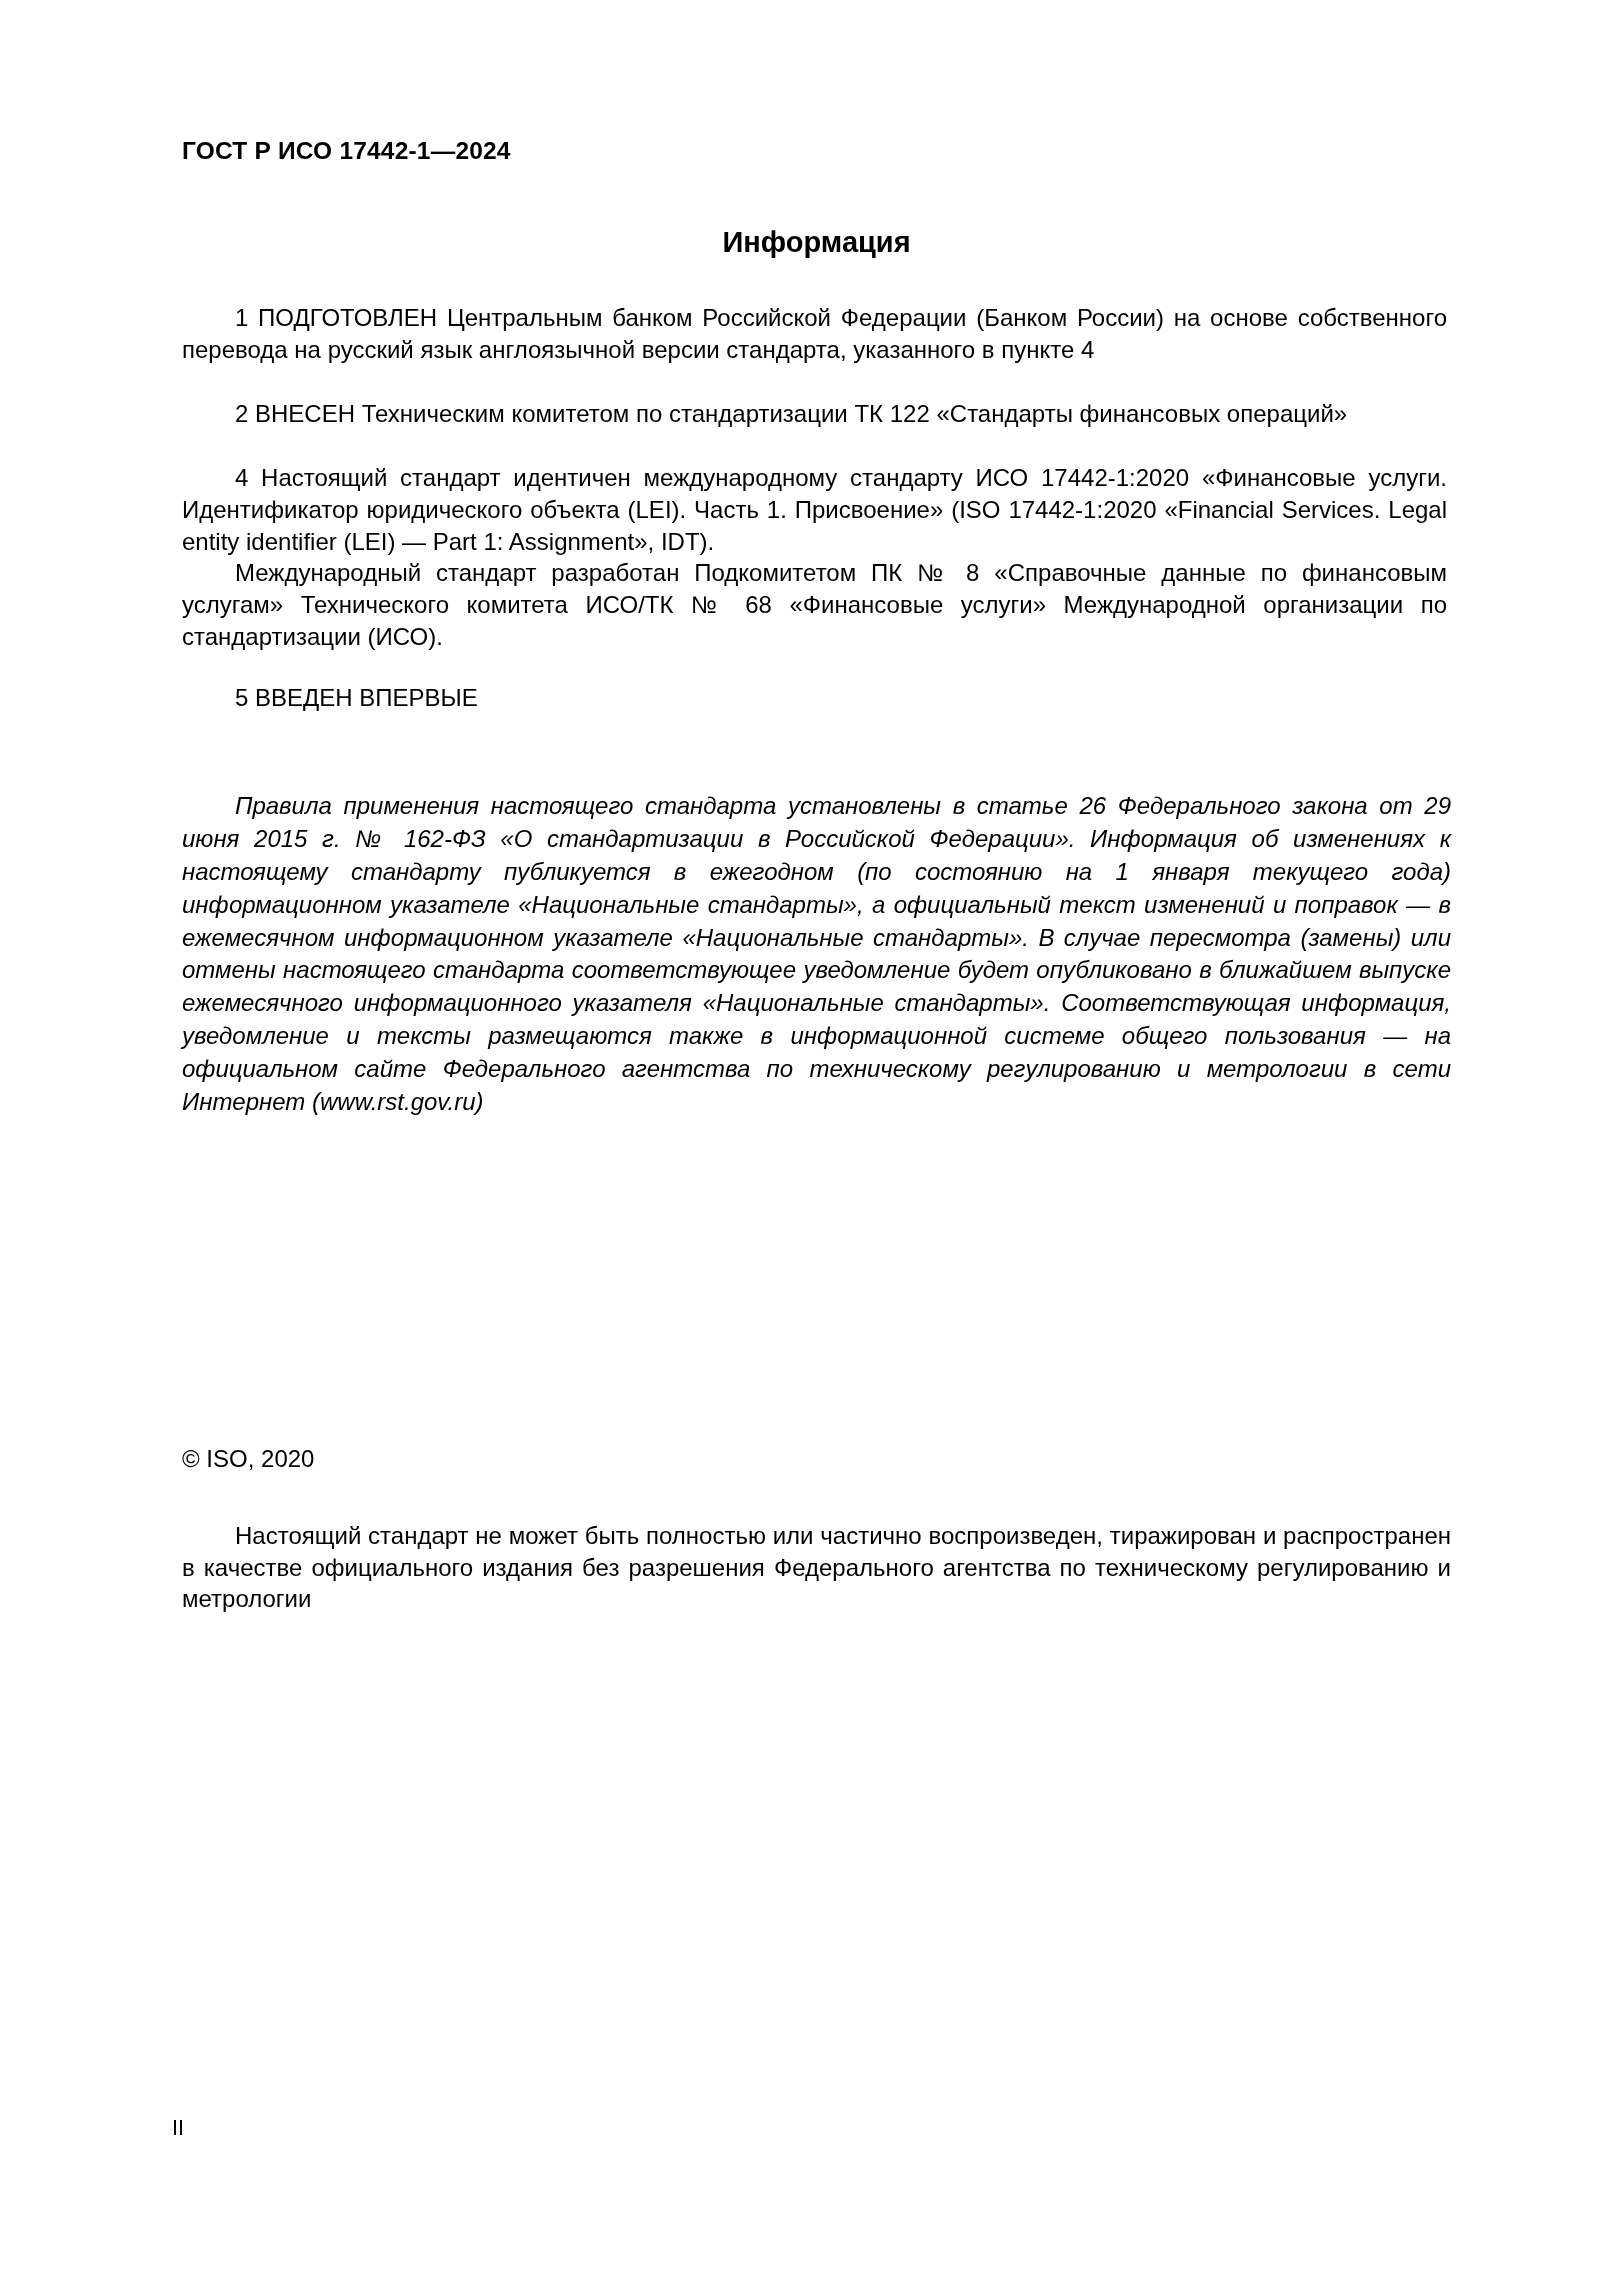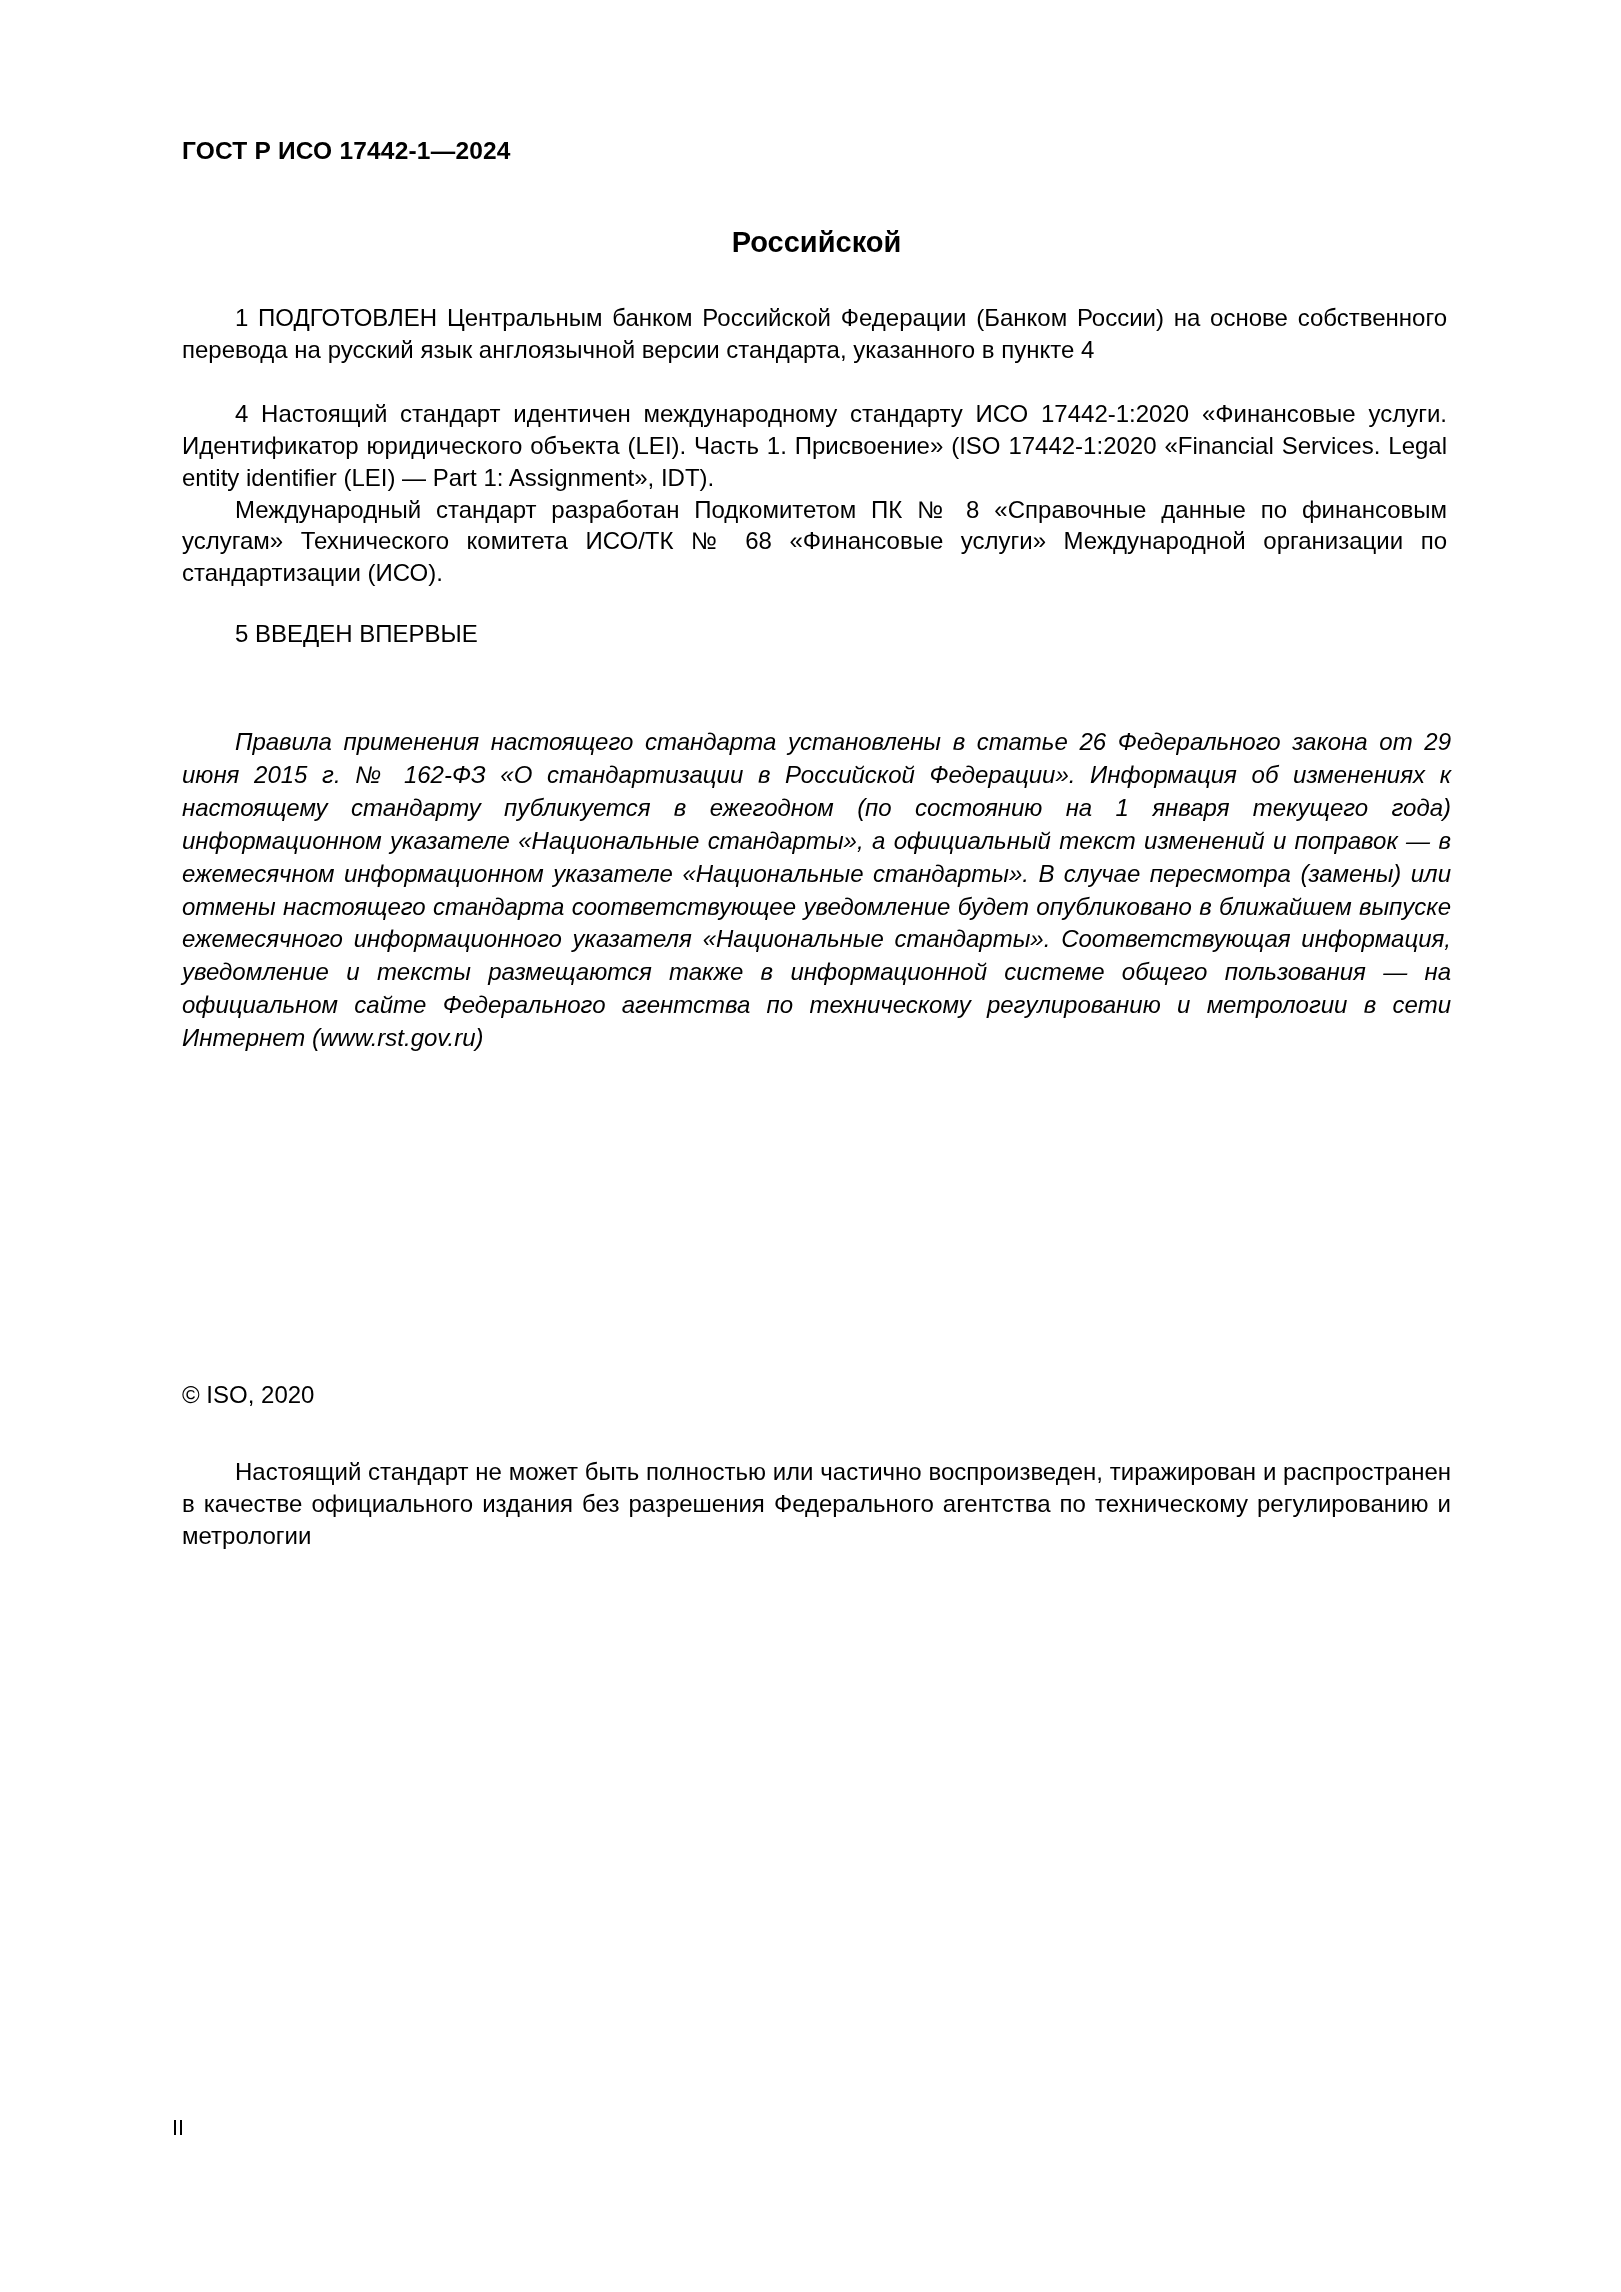--- a/index.html
+++ b/index.html
@@ -88,24 +88,25 @@
 </style>
 </head>
 <body>
 
 <div class="page">
 
   <div class="content">
 
     <div class="header-code">ГОСТ Р ИСО 17442-1—2024</div>
 
-    <h1 class="doc-title">Российской</h1>
+    <h1 class="doc-title">Информация</h1>
 
     <p class="para indent">1 ПОДГОТОВЛЕН Центральным банком Российской Федерации (Банком России) на основе собственного перевода на русский язык англоязычной версии стандарта, указанного в пункте 4</p>
 
+    <p class="para indent">2 ВНЕСЕН Техническим комитетом по стандартизации ТК 122 «Стандарты финансовых операций»</p>
 
 
     <div class="hang-block">
       <p class="para indent">4 Настоящий стандарт идентичен международному стандарту ИСО 17442-1:2020 «Финансовые услуги. Идентификатор юридического объекта (LEI). Часть 1. Присвоение» (ISO 17442-1:2020 «Financial Services. Legal entity identifier (LEI) — Part 1: Assignment», IDT).</p>
       <p class="para indent">Международный стандарт разработан Подкомитетом ПК № 8 «Справочные данные по финансовым услугам» Технического комитета ИСО/ТК № 68 «Финансовые услуги» Международной организации по стандартизации (ИСО).</p>
     </div>
 
     <div class="spacer-1"></div>
 
     <p class="para indent">5  ВВЕДЕН ВПЕРВЫЕ</p>

